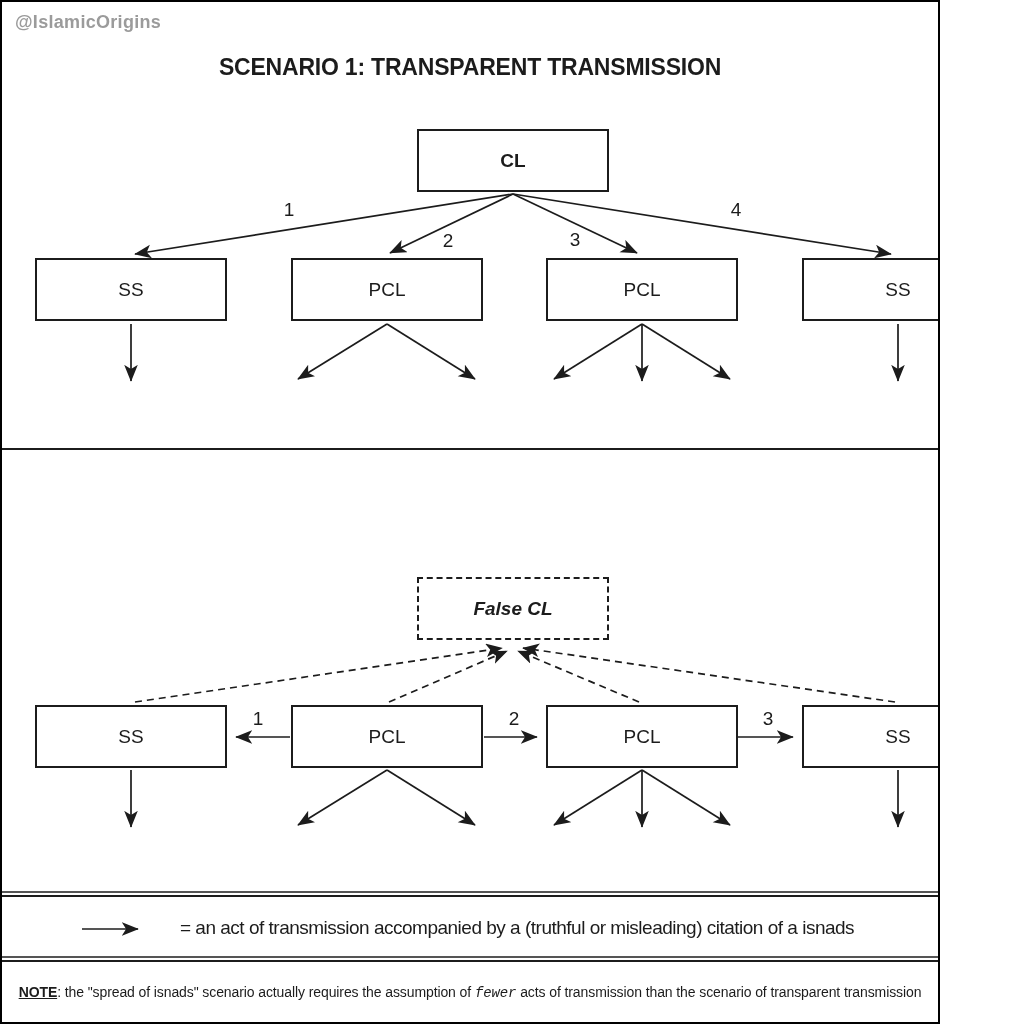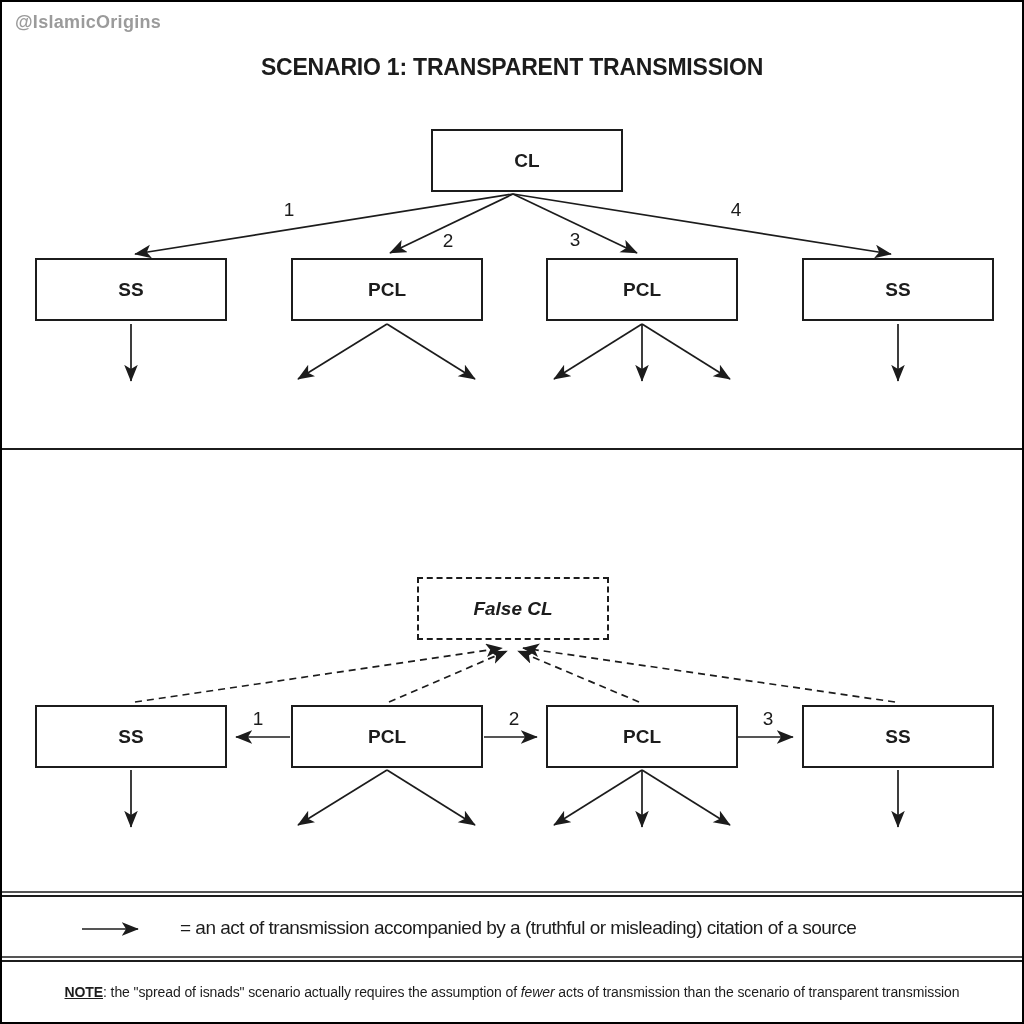--- a/index.html
+++ b/index.html
@@ -1,19 +1,19 @@
 <!DOCTYPE html>
 <html><head>
 <meta charset="utf-8">
 <style>
   html, body { margin: 0; padding: 0; background: #fff; }
   * { box-sizing: border-box; }
   .frame {
     position: relative;
-    width: 1024px;
+    width: 940px;
     height: 1024px;
     border: 2px solid #000;
     background: #fff;
     font-family: "Liberation Sans", sans-serif;
     color: #1c1c1c;
     overflow: hidden;
   }
   svg.lines {
     position: absolute;
     left: 0; top: 0;
@@ -44,23 +44,22 @@
   .box {
     position: absolute;
     width: 192px;
     height: 63px;
     border: 2px solid #1c1c1c;
     background: #fff;
     display: flex;
     align-items: center;
     justify-content: center;
     font-size: 19px;
-    font-weight: bold;
   }
-  .box.bold { font-weight: bold; margin-left: 14px; }
+  .box.bold { font-weight: bold; }
   .box.dashed { border-style: dashed; font-weight: bold; font-style: italic; }
   .num {
     position: absolute;
     width: 26px;
     text-align: center;
     font-size: 19px;
   }
   .legend-text {
     position: absolute;
     left: 178px;
@@ -72,21 +71,21 @@
   .note-text {
     position: absolute;
     left: 10px; right: 10px;
     top: 982px;
     text-align: center;
     font-size: 14px;
     letter-spacing: -0.1px;
     white-space: nowrap;
   }
   .note-text b { font-weight: bold; text-decoration: underline; }
-  .note-text i { font-style: italic; }
+  .note-text i { font-style: italic; font-family: Liberation Mono, monospace; }
 </style>
 </head>
 <body>
 
 <div class="frame">
 
   <svg class="lines" viewBox="0 0 1024 1024" xmlns="http://www.w3.org/2000/svg">
     <defs>
       <marker id="ah" markerWidth="11" markerHeight="9" refX="9.5" refY="4" orient="auto">
         <path d="M0,0 L10,4 L0,8 L2.5,4 Z" fill="#1c1c1c"></path>
@@ -173,17 +172,17 @@
   <div class="box" style="left:289px; top:703px;">
     <span>PCL</span>
   </div>
   <div class="box" style="left:544px; top:703px;">
     <span>PCL</span>
   </div>
   <div class="box" style="left:800px; top:703px;">
     <span>SS</span>
   </div>
 
-  <div class="legend-text">= an act of transmission accompanied by a (truthful or misleading) citation of a source</div>
+  <div class="legend-text">= an act of transmission accompanied by a (truthful or misleading) citation of a isnads</div>
 
   <div class="note-text"><b>NOTE</b><span>: the "spread of isnads" scenario actually requires the assumption of </span><i>fewer</i><span> acts of transmission than the scenario of transparent transmission</span></div>
 
 </div>
 
 </body></html>

